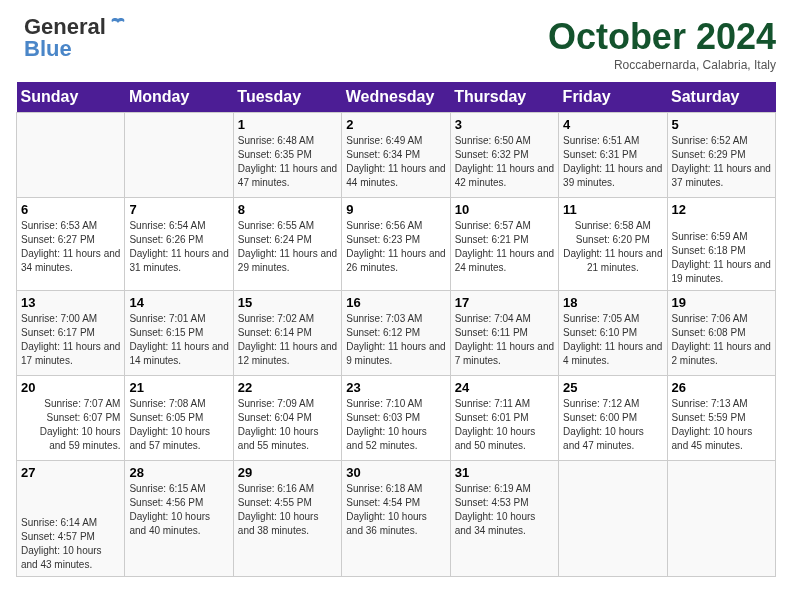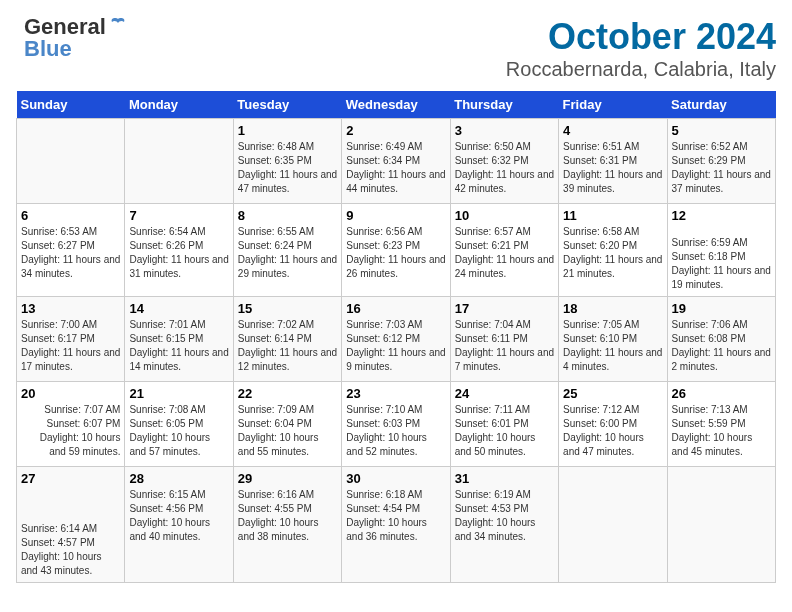--- a/index.html
+++ b/index.html
@@ -33,37 +33,37 @@
       font-weight: bold;
       color: #4a86c8;
       line-height: 1;
     }
     .title-block {
       text-align: right;
     }
     .month-title {
       font-size: 36px;
       font-weight: bold;
-      color: #0369a1;
+      color: #14532d;
     }
     .location {
-      font-size: 20px;
+      font-size: 12px;
       color: #555;
     }
     .calendar {
       width: 100%;
       border-collapse: collapse;
       font-size: 11px;
     }
     .calendar thead th {
-      background-color: #1d4ed8;
+      background-color: #4c1d95;
       color: #fff;
       padding: 6px 4px;
       text-align: left;
-      font-size: 13px;
+      font-size: 16px;
       font-weight: bold;
     }
     .calendar tbody td {
       border: 1px solid #ccc;
       vertical-align: top;
       padding: 4px;
       width: calc(100% / 7);
       min-height: 80px;
       height: 85px;
     }
@@ -180,21 +180,21 @@
 Daylight: 11 hours and 26 minutes.</div>
         </td>
         <td>
           <span class="day-num">10</span>
           <div class="day-info" style="white-space: pre-line;">Sunrise: 6:57 AM
 Sunset: 6:21 PM
 Daylight: 11 hours and 24 minutes.</div>
         </td>
         <td>
           <span class="day-num">11</span>
-          <div class="day-info" style="white-space: pre-line;">Sunrise: 6:58 AM
+          <div class="day-info" style="white-space: pre-line; text-align: center;">Sunrise: 6:58 AM
 Sunset: 6:20 PM
 Daylight: 11 hours and 21 minutes.</div>
         </td>
         <td>
           <span class="day-num">12</span>
           <div class="day-info" style="white-space: pre-line; margin-top: 13px;">Sunrise: 6:59 AM
 Sunset: 6:18 PM
 Daylight: 11 hours and 19 minutes.</div>
         </td>
       </tr>

